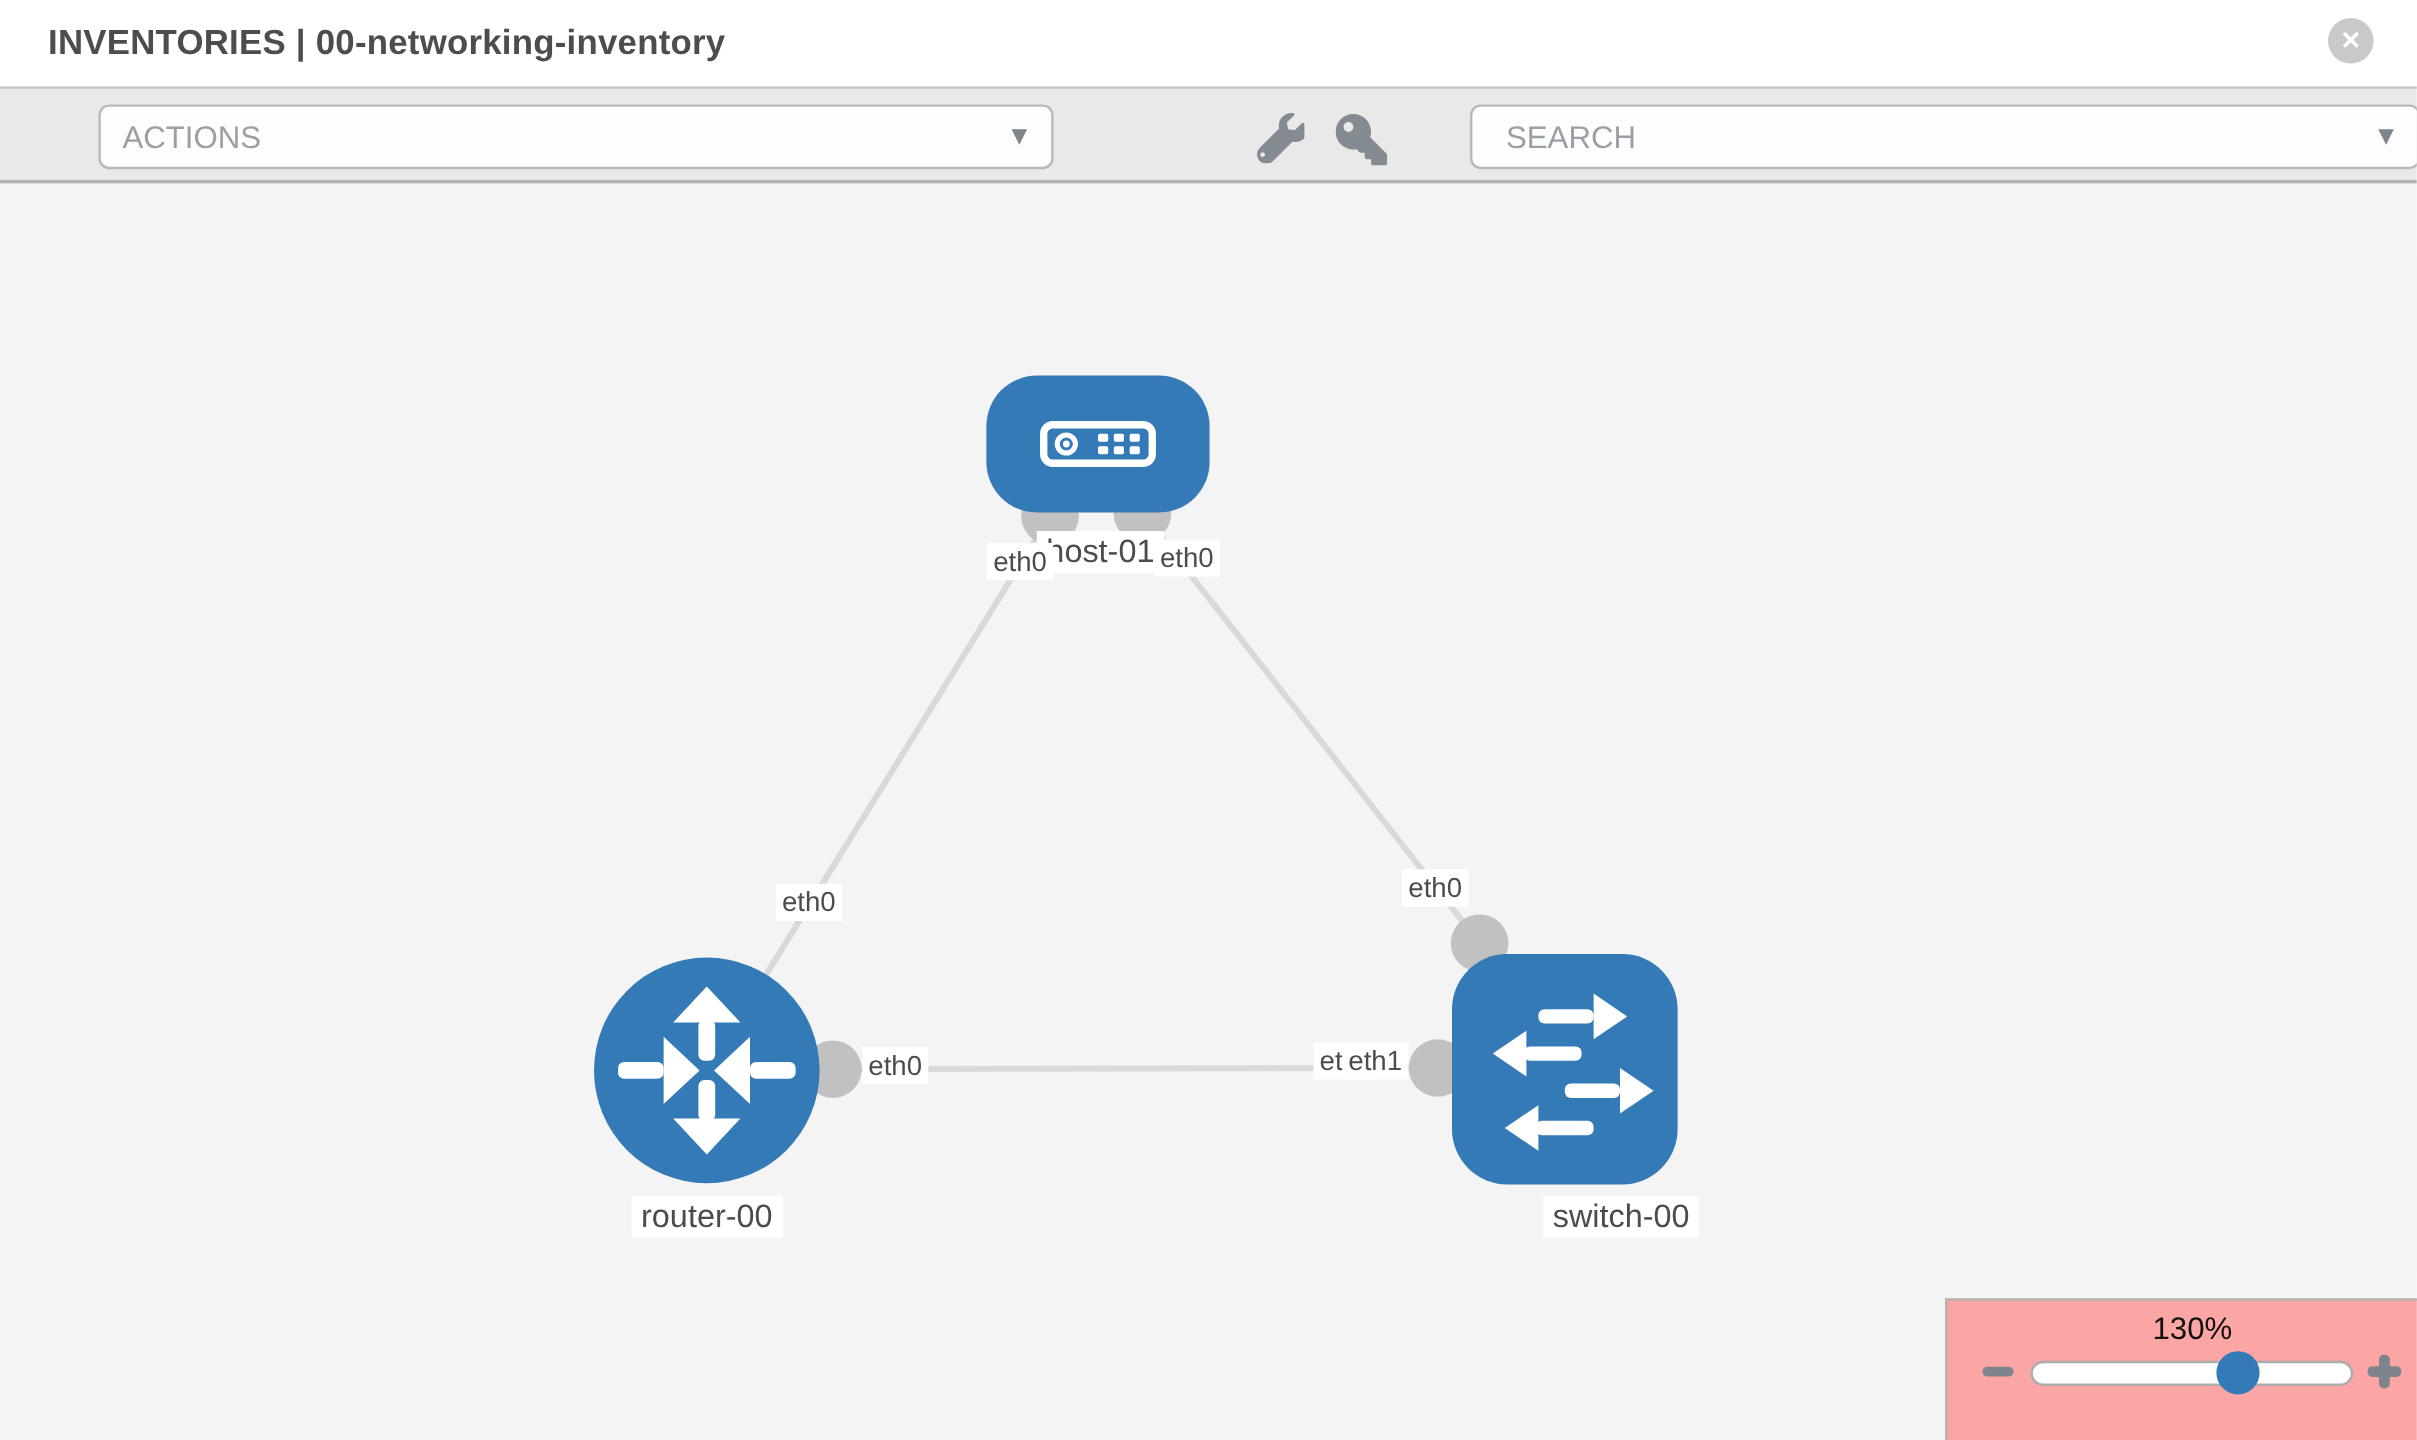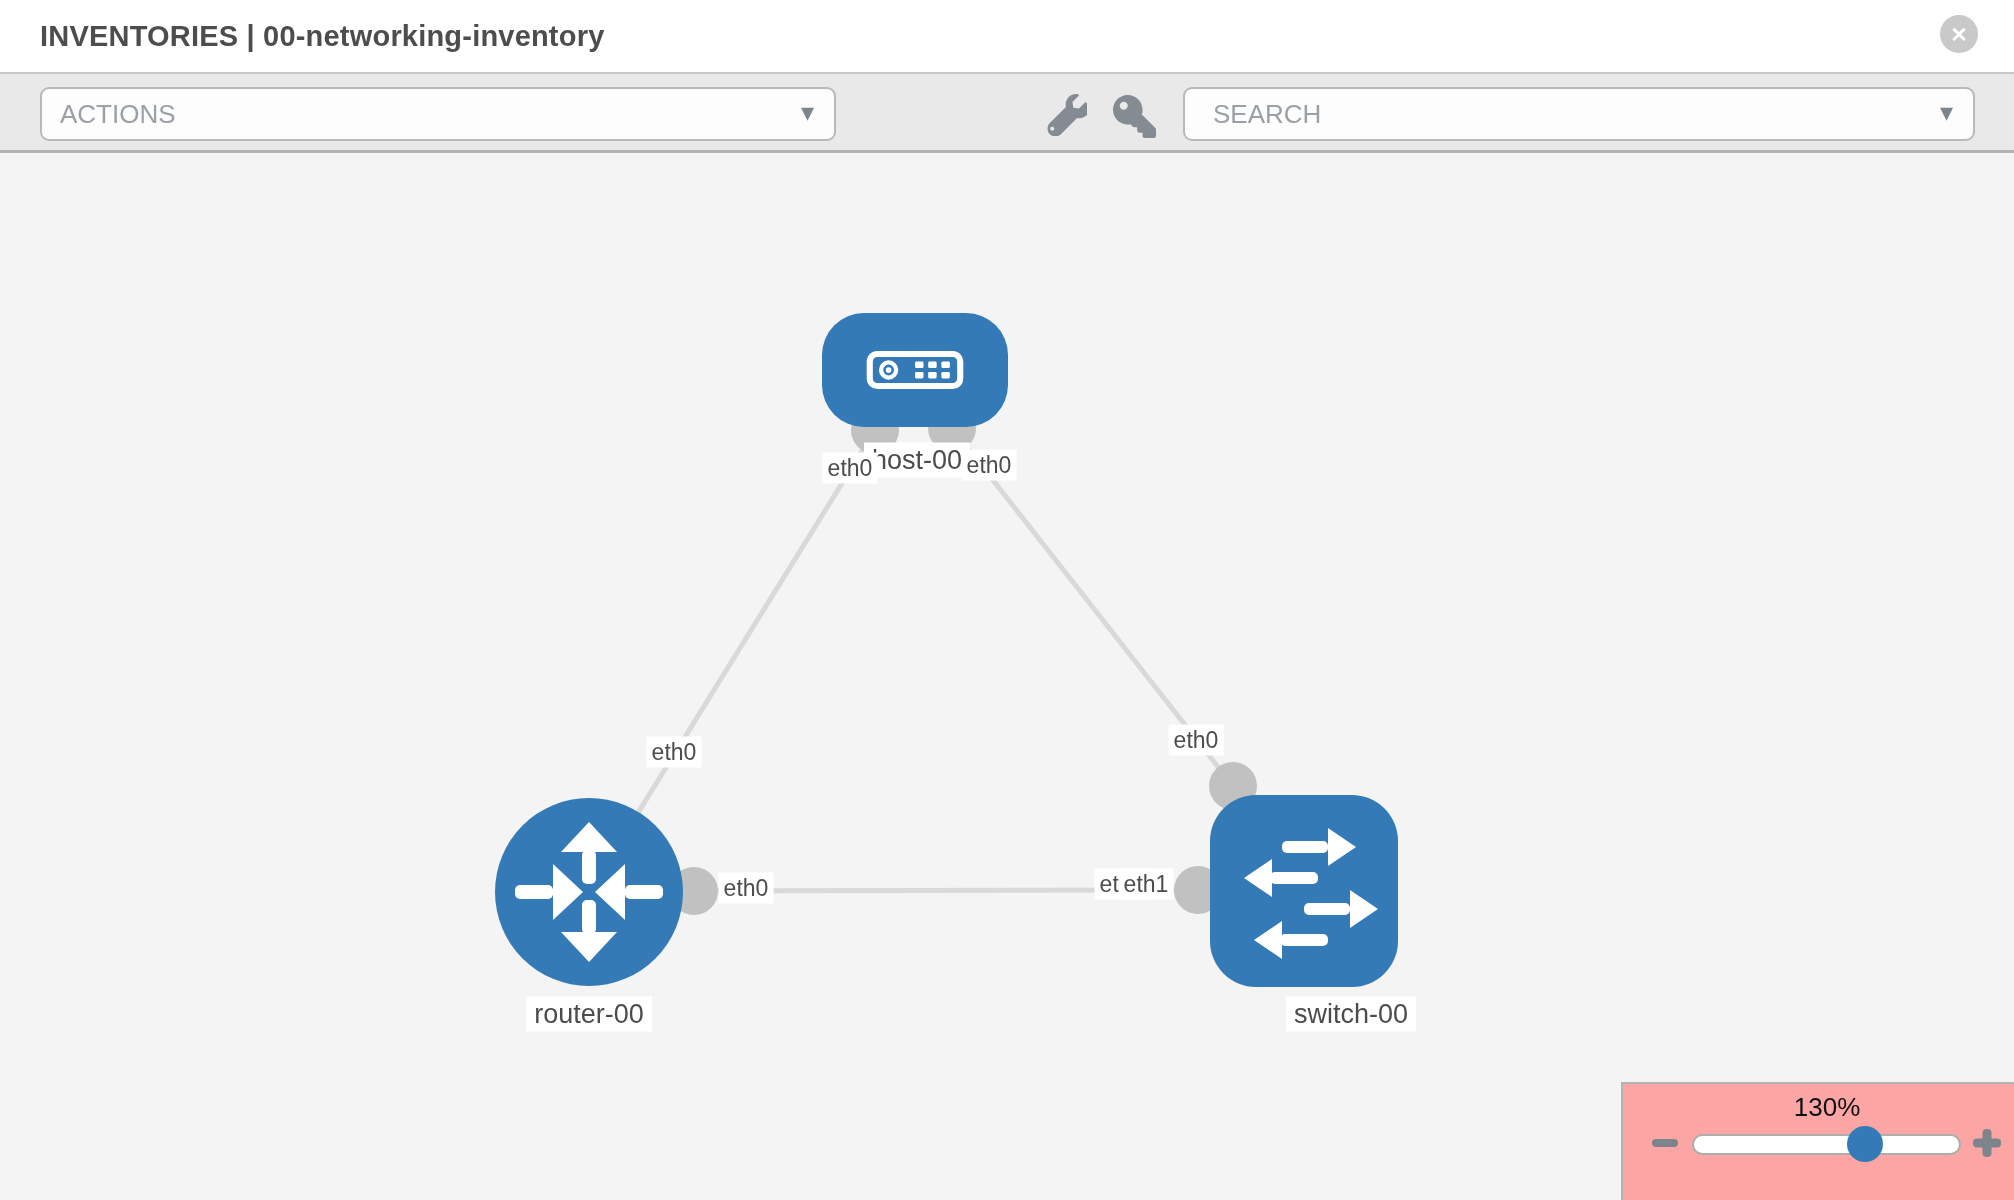--- a/index.html
+++ b/index.html
@@ -14,21 +14,21 @@
   .close-btn { position:absolute; left:1940px; top:15px; width:38px; height:38px; border:none;
                border-radius:50%; background:#c9c9c9; color:#fff; cursor:pointer;
                display:flex; align-items:center; justify-content:center; }
   .close-btn span { font-size:21px; font-weight:bold; line-height:1; }
 
   
   .toolbar { position:absolute; top:72px; left:0; width:2014px; height:81px; background:#e9e9e9;
              border-top:2px solid #c6c6c6; border-bottom:3px solid #b3b3b3; }
   .select { position:absolute; top:13px; height:54px; background:#fdfdfd; border:2px solid #b9b9b9;
             border-radius:9px; color:#9aa0a5; font-size:26px; display:flex; align-items:center;
-            cursor:pointer; }
+            cursor:pointer;margin-left:42px; }
   .select .caret { position:absolute; right:20px; top:50%; transform:translateY(-56%);
                    color:#7d848b; font-size:26px; }
   .actions { left:40px;  width:796px; padding-left:18px; }
   .search  { left:1183px; width:792px; padding-left:28px;text-align:right; }
   .tool-btn { position:absolute; background:none; border:none; cursor:pointer; }
   .tool-btn svg { fill:#848b92; }
 
   
   .canvas { position:absolute; top:153px; left:0; width:2014px; height:1047px; background:#f4f4f4; }
   .wires  { position:absolute; top:0; left:0; z-index:1; }
@@ -144,21 +144,21 @@
           <rect x="60" y="77" width="48" height="12" rx="5"></rect>
             <polygon points="34,83 62,64 62,102"></polygon>
           <rect x="94" y="108" width="46" height="12" rx="5"></rect>
             <polygon points="168,114 140,95 140,133"></polygon>
           <rect x="70" y="139" width="48" height="12" rx="5"></rect>
             <polygon points="44,145 72,126 72,164"></polygon>
         </g>
       </svg>
     </div>
 
-    <div class="chip node-label" style="left:917px; top:307px;">host-00</div>
+    <div class="chip node-label" style="left:917px; top:307px;">host-01</div>
     <div class="chip node-label" style="left:589px; top:861px;">router-00</div>
     <div class="chip node-label" style="left:1303px; top:861px;margin-left:48px;">switch-00</div>
 
     <div class="chip iface" style="left:850px; top:315px;">eth0</div>
     <div class="chip iface" style="left:989px; top:312px;">eth0</div>
     <div class="chip iface" style="left:674px; top:599px;">eth0</div>
     <div class="chip iface" style="left:1196px; top:587px;">eth0</div>
     <div class="chip iface" style="left:746px; top:735px;">eth0</div>
     <div class="chip iface" style="left:1122px; top:731px; z-index:6;">eth0</div>
     <div class="chip iface" style="left:1146px; top:731px; z-index:7;text-align:center;">eth1</div>

